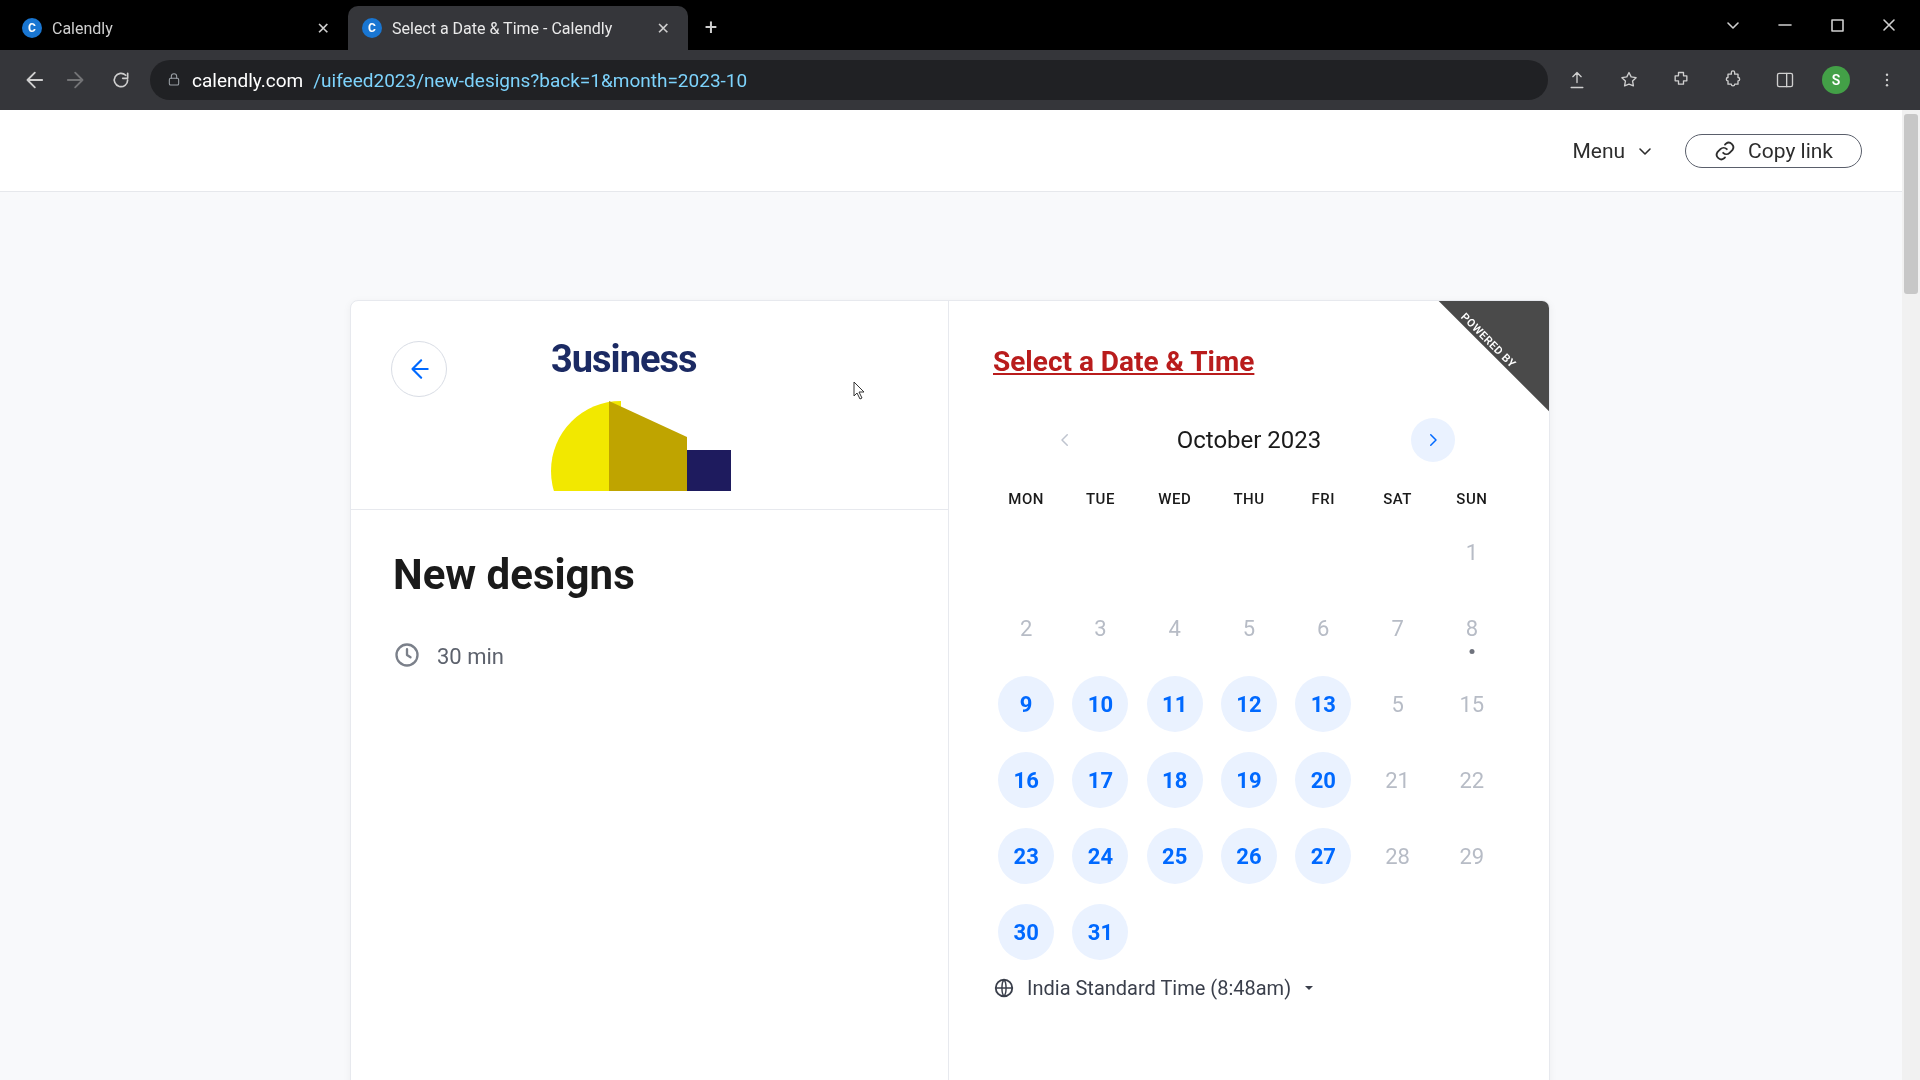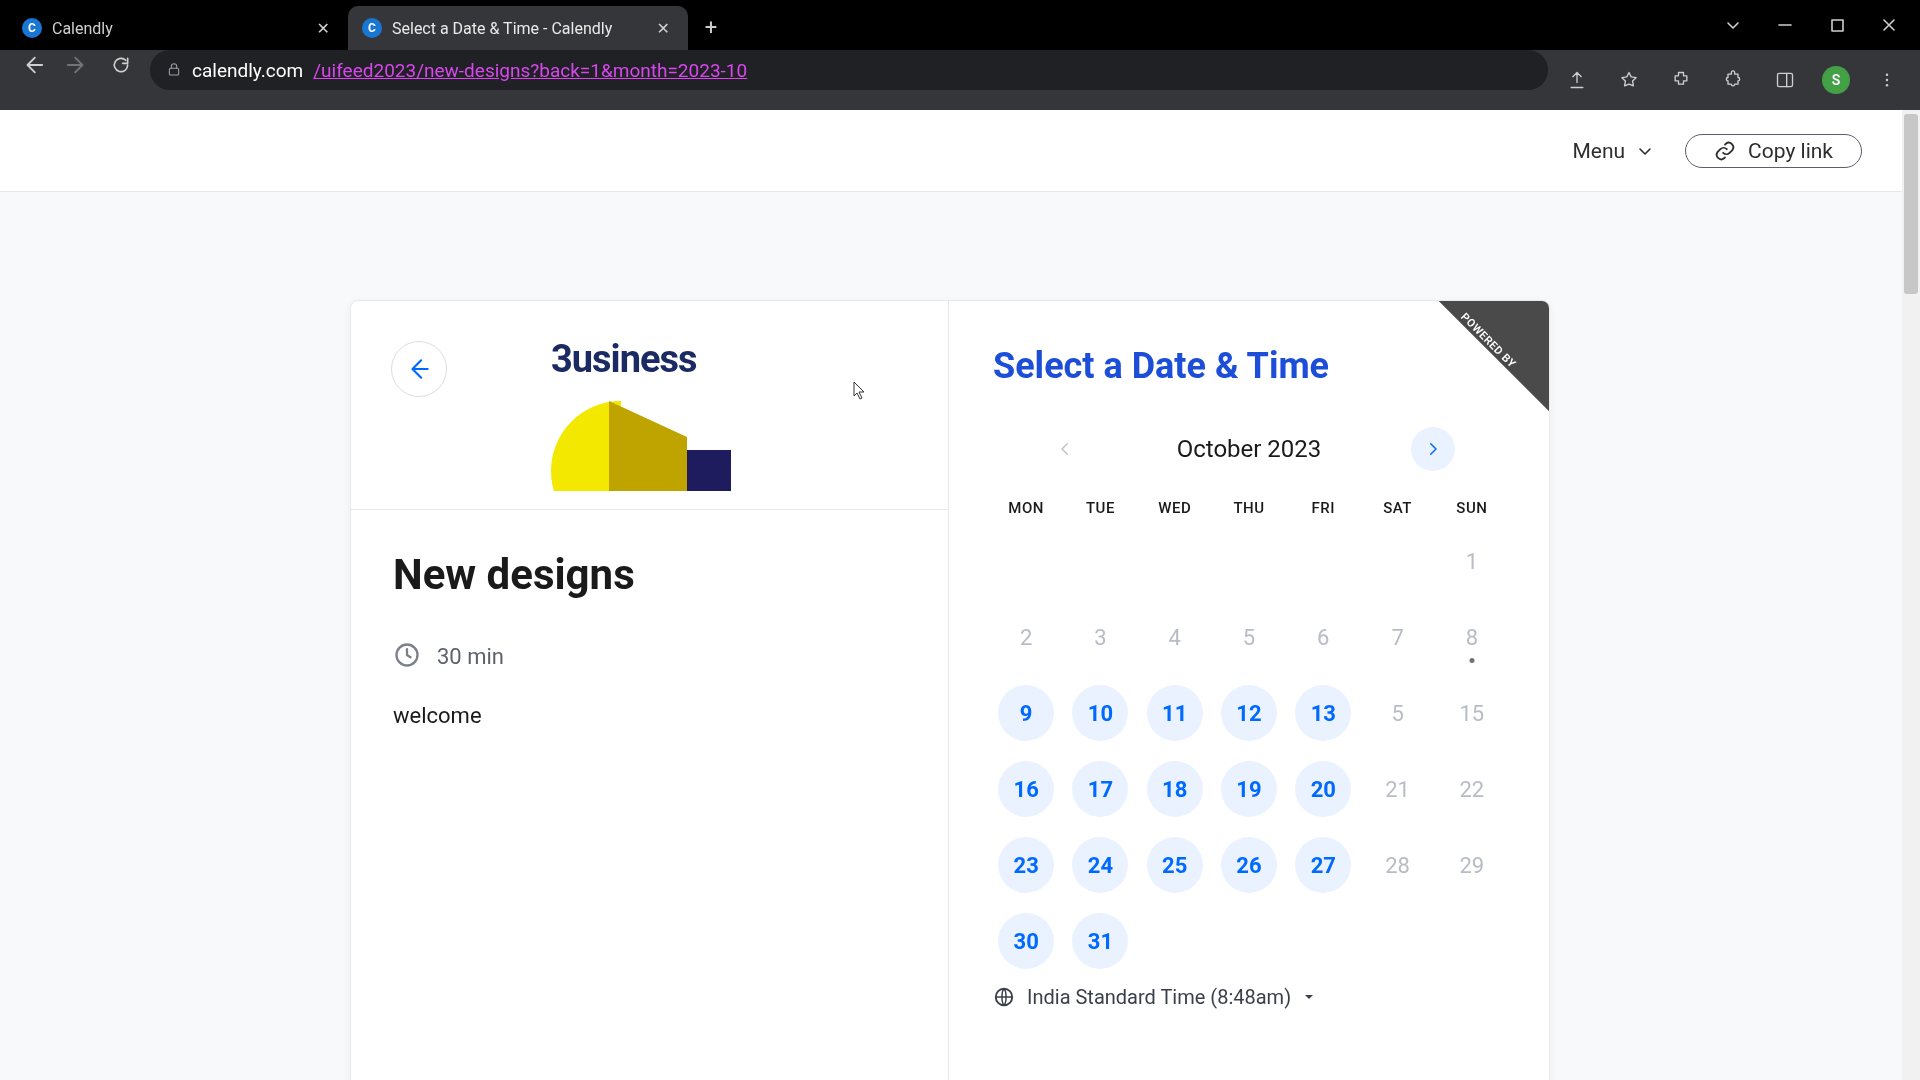--- a/index.html
+++ b/index.html
@@ -58,40 +58,41 @@
     display: flex; align-items: center; gap: 34px;
     padding: 0 22px;
     color: #cfcfcf;
   }
   .win-btn { width: 18px; height: 18px; display: flex; align-items: center; justify-content: center; }
 
   .addr-bar {
     height: 60px;
     background: #35363a;
     display: flex;
+    align-items: center;
     gap: 14px;
     padding: 0 18px;
   }
   .nav-btn { width: 30px; height: 30px; display:flex; align-items:center; justify-content:center; color:#cfcfcf; }
   .nav-btn.disabled { opacity: .4; }
   .omnibox {
     flex: 1;
     height: 40px;
     background: #202124;
     border-radius: 20px;
     display: flex;
     align-items: center;
     gap: 10px;
     padding: 0 16px;
     color: #e8e8e8;
     font-size: 19px;
   }
   .lock { color: #9aa0a6; }
   .url-host { color: #fff; }
-  .url-path { color: #d946ef; text-decoration: underline; }
+  .url-path { color: #7dd3fc; }
   .addr-actions { display:flex; align-items:center; gap: 22px; color:#cfcfcf; }
   .avatar-circ {
     width: 28px; height: 28px; border-radius: 50%;
     background: #43a047; color:#fff;
     display:flex; align-items:center; justify-content:center;
     font-size:14px; font-weight:600;
   }
   .ext-wrap{position:relative;}
 
   
@@ -236,21 +237,21 @@
   .event-title { font-size: 42px; font-weight: 700; color:#1a1a1a; margin-bottom: 42px; }
   .meta-row { display:flex; align-items:flex-start; gap:16px; margin-bottom: 28px; color:#5d626d; font-size:22px; line-height:1.45;}
   .meta-icon { width:28px; height:28px; flex: 0 0 28px; color:#7b808a; }
   .desc { font-size: 22px; color:#1a1a1a; margin-top: 30px;}
 
   .right-pane {
     flex: 1;
     padding: 44px 44px 0 44px;
     position: relative;
   }
-  .sel-heading { font-size: 36px; font-weight: 700; color:#1d4ed8; margin-bottom: 40px;}
+  .sel-heading { font-size: 28px; font-weight: 700; color:#b91c1c; margin-bottom: 40px; text-decoration: underline;}
   .month-row {
     display:flex; align-items:center; justify-content:center;
     gap: 90px;
     margin-bottom: 28px;
     position: relative;
   }
   .month-label { font-size: 24px; color:#1a1a1a; }
   .nav-chev {
     width:44px; height:44px; border-radius:50%;
     display:flex; align-items:center; justify-content:center;
@@ -464,21 +465,20 @@
           <span class="meta-icon">
             <svg width="28" height="28" viewBox="0 0 24 24">
                 <circle class="stroke2" cx="12" cy="12" r="9"></circle>
                 <path class="stroke2" d="M12 7v5l3 2"></path>
               </svg>
           </span>
           <span>30 min</span>
         </div>
 
 
-        <div class="desc">welcome</div>
       </div>
     </div>
 
     <div class="right-pane">
       <div class="sel-heading">Select a Date &amp; Time</div>
 
       <div class="month-row">
         <span class="nav-chev prev">
           <svg width="18" height="18" viewBox="0 0 24 24">
               <path class="stroke2" d="M15 5l-7 7 7 7"></path>

